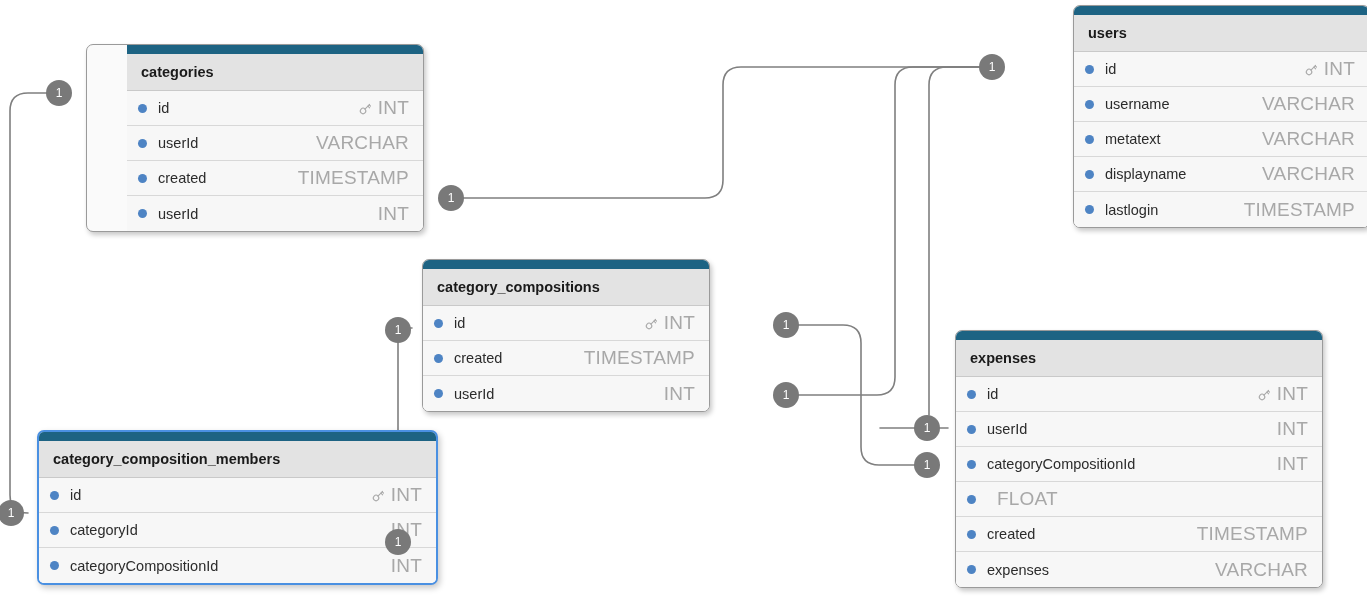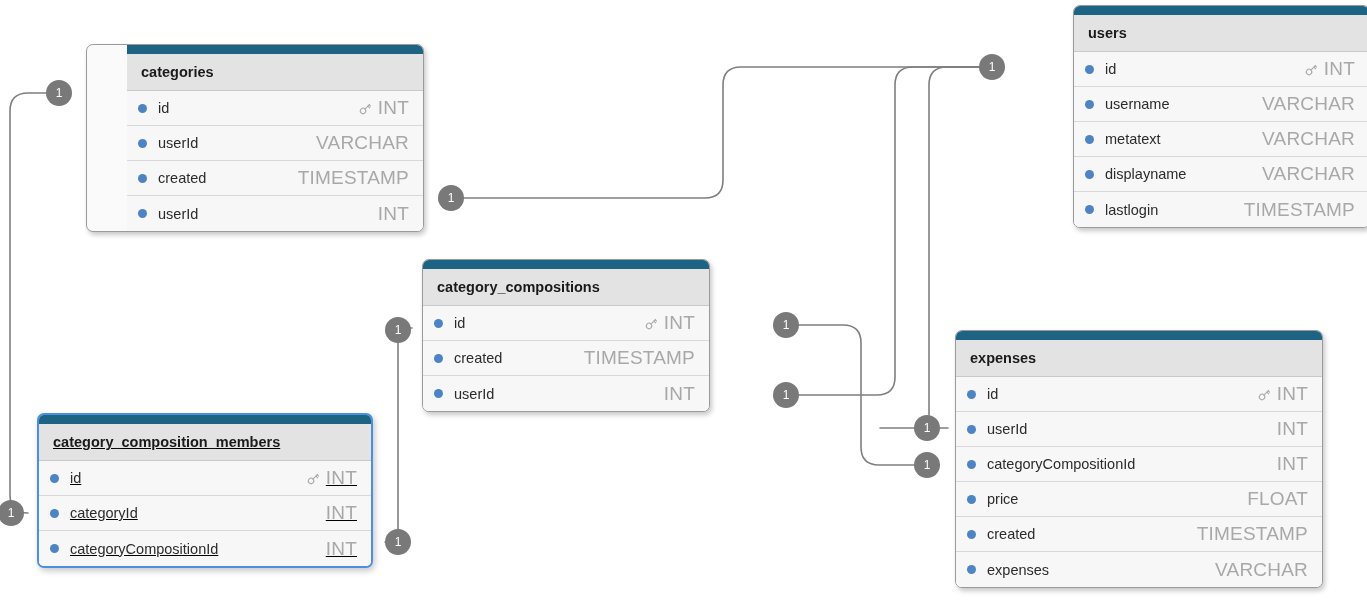--- a/index.html
+++ b/index.html
@@ -327,42 +327,41 @@
           </div>
           <div class="node-row">
             <span class="row-dot"></span>
             <span class="row-name">categoryCompositionId</span>
             <span class="row-right">
               <span class="row-type">INT</span>
             </span>
           </div>
           <div class="node-row">
             <span class="row-dot"></span>
-            <span class="row-name">price</span>
             <span class="row-right">
               <span class="row-type">FLOAT</span>
             </span>
           </div>
           <div class="node-row">
             <span class="row-dot"></span>
             <span class="row-name">created</span>
             <span class="row-right">
               <span class="row-type">TIMESTAMP</span>
             </span>
           </div>
           <div class="node-row">
             <span class="row-dot"></span>
             <span class="row-name">expenses</span>
             <span class="row-right">
               <span class="row-type">VARCHAR</span>
             </span>
           </div>
         </div>
       </div>
-      <div class="table-node selected" style="left: 37px; top: 413px; width: 336px; text-decoration: underline;">
+      <div class="table-node selected" style="left: 37px; top: 430px; width: 401px;">
         <div class="node-accent"></div>
         <div class="node-title">category_composition_members</div>
         <div class="node-rows">
           <div class="node-row">
             <span class="row-dot"></span>
             <span class="row-name">id</span>
             <span class="row-right">
               <span style="display: flex;">
                 <svg class="key-icon" viewBox="0 0 16 16" aria-hidden="true">
                   <g transform="rotate(-45 8 8)" fill="none" stroke="#a8a8a8" stroke-width="1.1">

